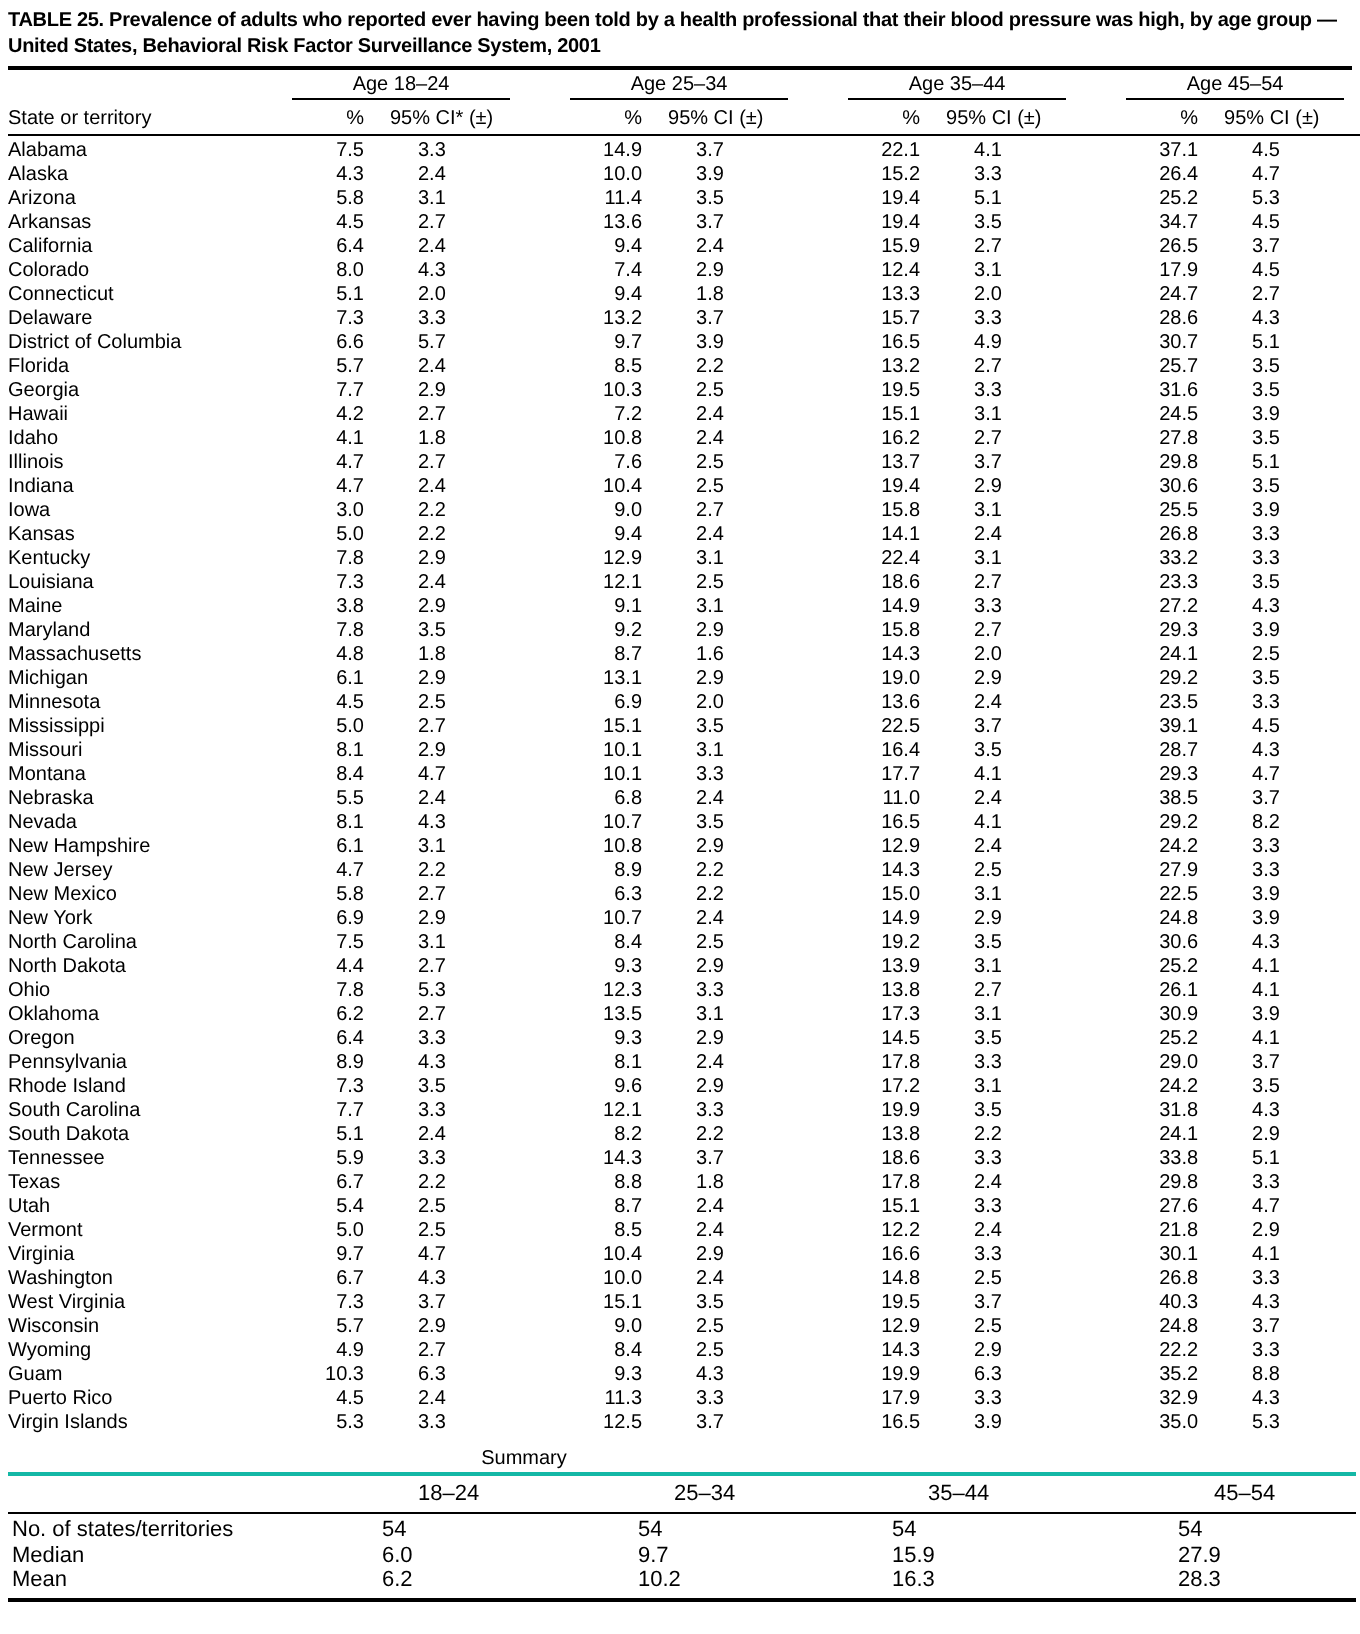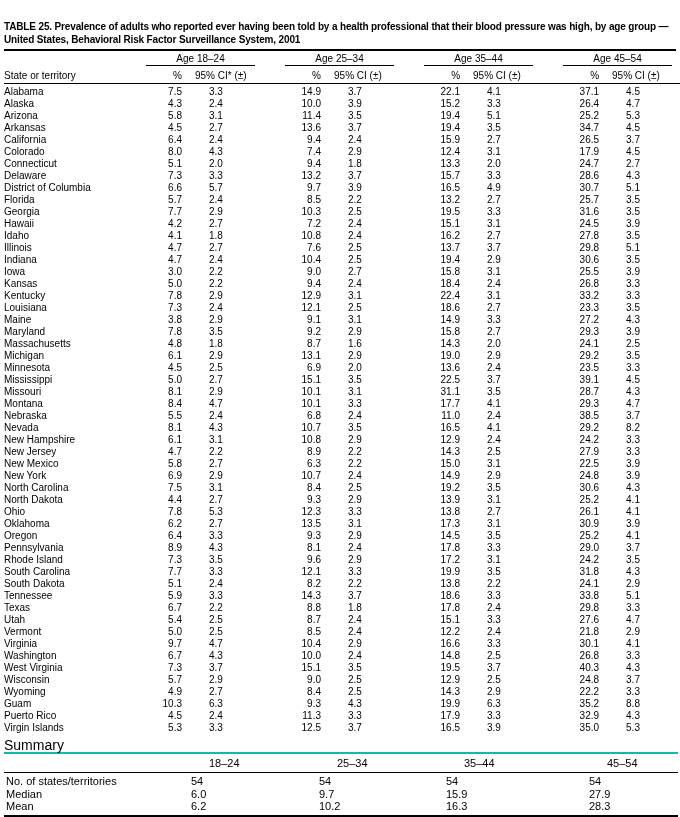--- a/index.html
+++ b/index.html
@@ -2,21 +2,21 @@
 <html><head>
 <meta charset="utf-8">
 <style>
   html,body { margin:0; padding:0; background:#fff; }
   body {
     width:680px; height:817px;
     color:#000;
     font-family:"Liberation Sans", sans-serif;
     -webkit-font-smoothing:antialiased;
   }
-  .page { padding:21px 2px 0 4px; }
+  .page { padding:5px 2px 0 4px; }
 
   .title {
     font-weight:bold;
     font-size:10px;
     line-height:12.5px;
     letter-spacing:-0.15px;
     width:672px;
     padding-bottom:3px;
     border-bottom:2px solid #000;
   }
@@ -43,22 +43,22 @@
 
   .main tbody td { height:12px; line-height:12px; }
   .main tbody td.pct { text-align:right; }
   .main tbody td.ci  { text-align:left; padding-left:27px; }
   .main tbody tr:first-child td { padding-top:2px; }
 
   
   .summary-title {
     margin-top:5px;
     width:516px;
-    text-align:left;
-    font-size:14px;
+    text-align:center;
+    font-size:10px;
     line-height:13px;
   }
   .sum {
     font-size:11px;
     border-top:2px solid #14b8a6;
     border-bottom:2px solid #000;
   }
   .sum col.s-lbl { width:185px; }
   .sum col.s-c1  { width:128px; }
   .sum col.s-c2  { width:127px; }
@@ -297,21 +297,21 @@
           <td class="ci">3.1</td>
           <td class="pct">25.5</td>
           <td class="ci">3.9</td>
         </tr>
         <tr>
           <td class="state">Kansas</td>
           <td class="pct">5.0</td>
           <td class="ci">2.2</td>
           <td class="pct">9.4</td>
           <td class="ci">2.4</td>
-          <td class="pct">18.4</td>
+          <td class="pct">14.1</td>
           <td class="ci">2.4</td>
           <td class="pct">26.8</td>
           <td class="ci">3.3</td>
         </tr>
         <tr>
           <td class="state">Kentucky</td>
           <td class="pct">7.8</td>
           <td class="ci">2.9</td>
           <td class="pct">12.9</td>
           <td class="ci">3.1</td>
@@ -396,21 +396,21 @@
           <td class="ci">3.7</td>
           <td class="pct">39.1</td>
           <td class="ci">4.5</td>
         </tr>
         <tr>
           <td class="state">Missouri</td>
           <td class="pct">8.1</td>
           <td class="ci">2.9</td>
           <td class="pct">10.1</td>
           <td class="ci">3.1</td>
-          <td class="pct">31.1</td>
+          <td class="pct">16.4</td>
           <td class="ci">3.5</td>
           <td class="pct">28.7</td>
           <td class="ci">4.3</td>
         </tr>
         <tr>
           <td class="state">Montana</td>
           <td class="pct">8.4</td>
           <td class="ci">4.7</td>
           <td class="pct">10.1</td>
           <td class="ci">3.3</td>

